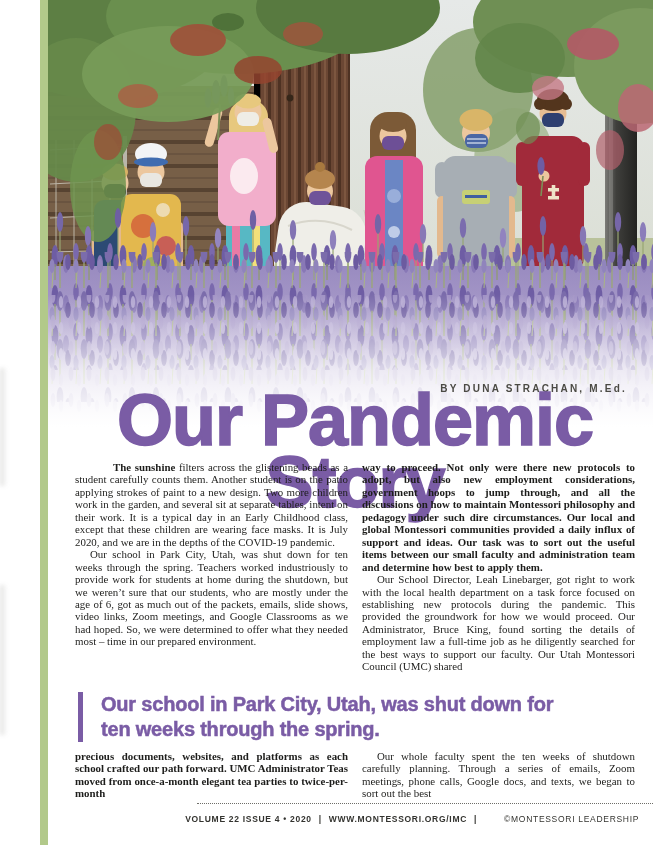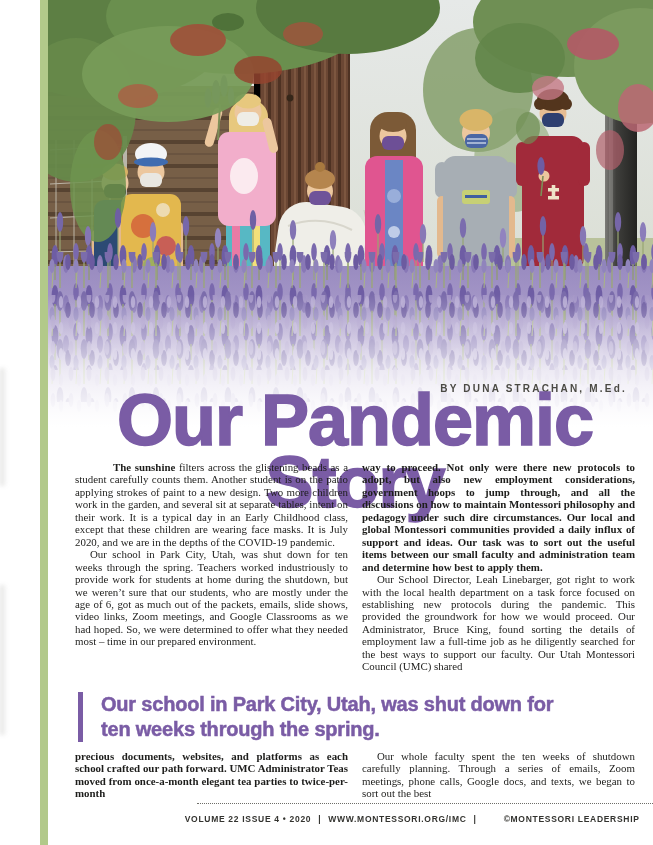--- a/index.html
+++ b/index.html
@@ -58,21 +58,21 @@
   .footer {
     position:absolute; left:197px; right:0; top:803px;
     border-top:1.5px dotted #6e6e68; padding-top:7px;
     font-family:"Liberation Sans",sans-serif;
   }
   .footer-inner {
     display:flex; justify-content:center; align-items:center; gap:7px;
     font-size:8.5px; font-weight:bold; letter-spacing:.7px;
     color:var(--footer-text,#33332f); white-space:nowrap;
   }
-  .footer .brand { font-weight:700;padding-left:20px; }
+  .footer .brand { font-weight:400;padding-left:20px; }
   .footer .page-num {
     font-family:"Liberation Serif",serif; font-style:italic; font-weight:bold;
     font-size:12px; margin-left:12px; color:#2b2b27;
   }
 </style>
 </head>
 <body>
 
 <div class="page">
 

